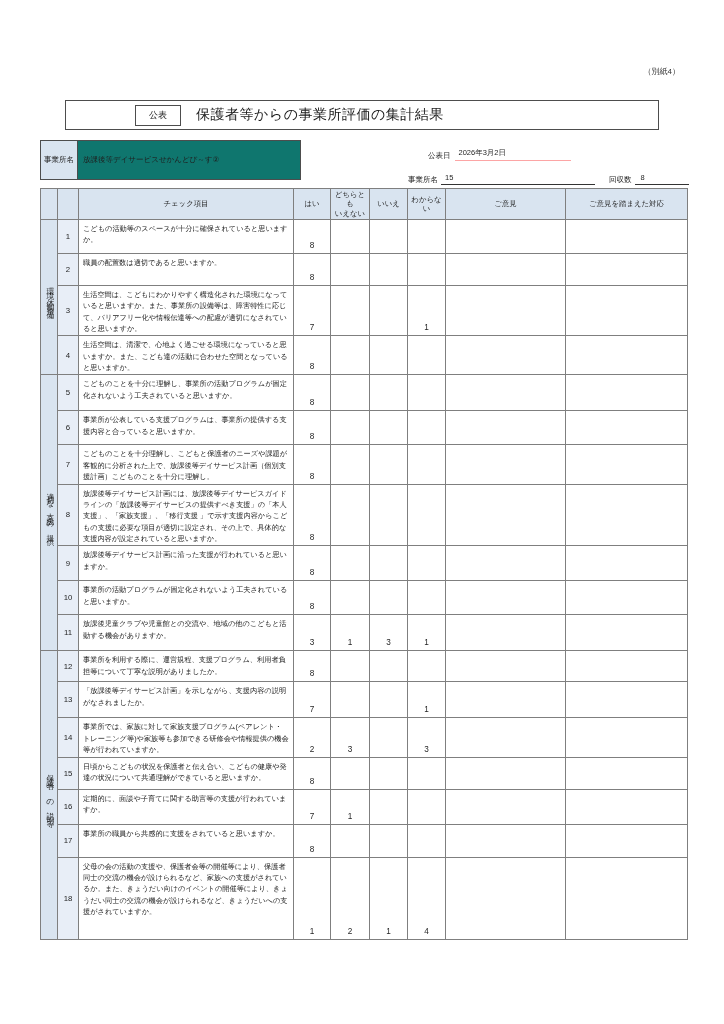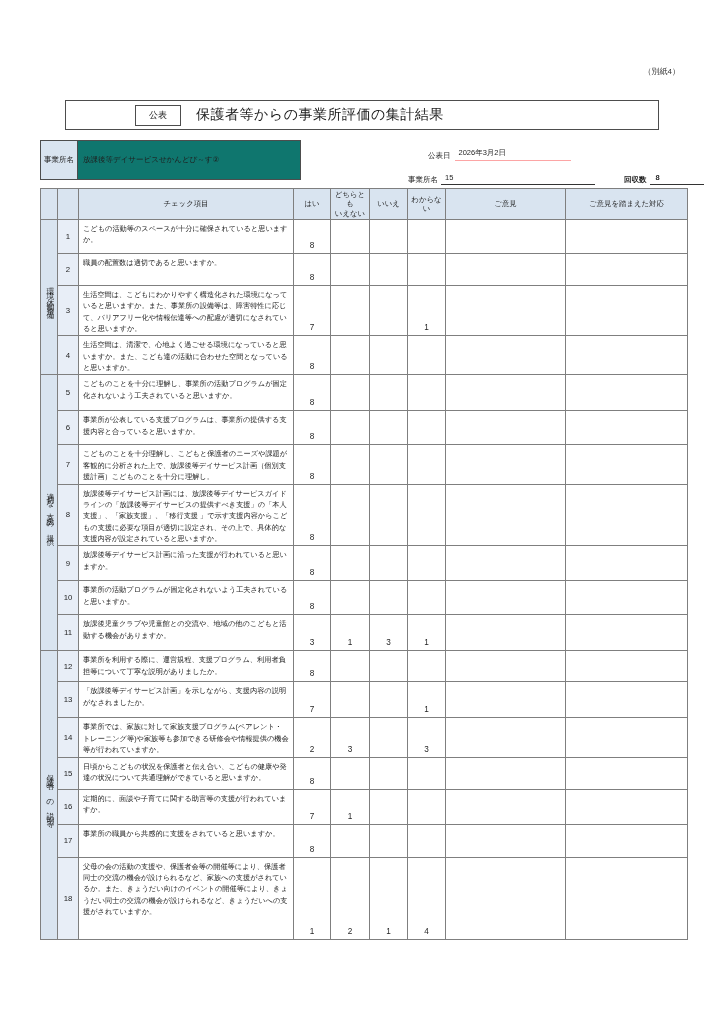--- a/index.html
+++ b/index.html
@@ -27,21 +27,21 @@
     width:223px;border:1px solid #4d4d4d;border-left:none;box-sizing:border-box;
     font-size:7.5px;display:flex;align-items:center;padding-left:5px;background:#0f766e;
   }
   .publish-row{position:absolute;left:428px;top:148px;font-size:7.5px;display:flex;align-items:flex-end;}
   .publish-row .lbl{margin-right:4px;}
   .publish-row .val{display:inline-block;width:112px;border-bottom:1px solid #fca5a5;padding:0 0 2px 4px;}
   .stats-row{position:absolute;left:0;top:173px;width:724px;font-size:7.5px;}
   .users-group{position:absolute;left:408px;display:flex;align-items:flex-end;}
   .users-group .lbl{margin-right:3px;}
   .users-group .val{display:inline-block;width:150px;border-bottom:1px solid #333;padding:0 0 2px 4px;}
-  .collected-group{position:absolute;left:624px;display:flex;align-items:flex-end;font-weight:bold;}
+  .collected-group{position:absolute;left:609px;display:flex;align-items:flex-end;}
   .collected-group .lbl{margin-right:3px;}
   .collected-group .val{display:inline-block;width:48px;border-bottom:1px solid #333;padding:0 0 2px 6px;}
 
   table.survey{
     position:absolute;left:40px;top:188px;width:647px;
     border-collapse:collapse;table-layout:fixed;
     border:1.5px solid #3f3f3f;
   }
   table.survey td, table.survey th{
     border:1px solid #7f7f7f;box-sizing:border-box;overflow:hidden;

